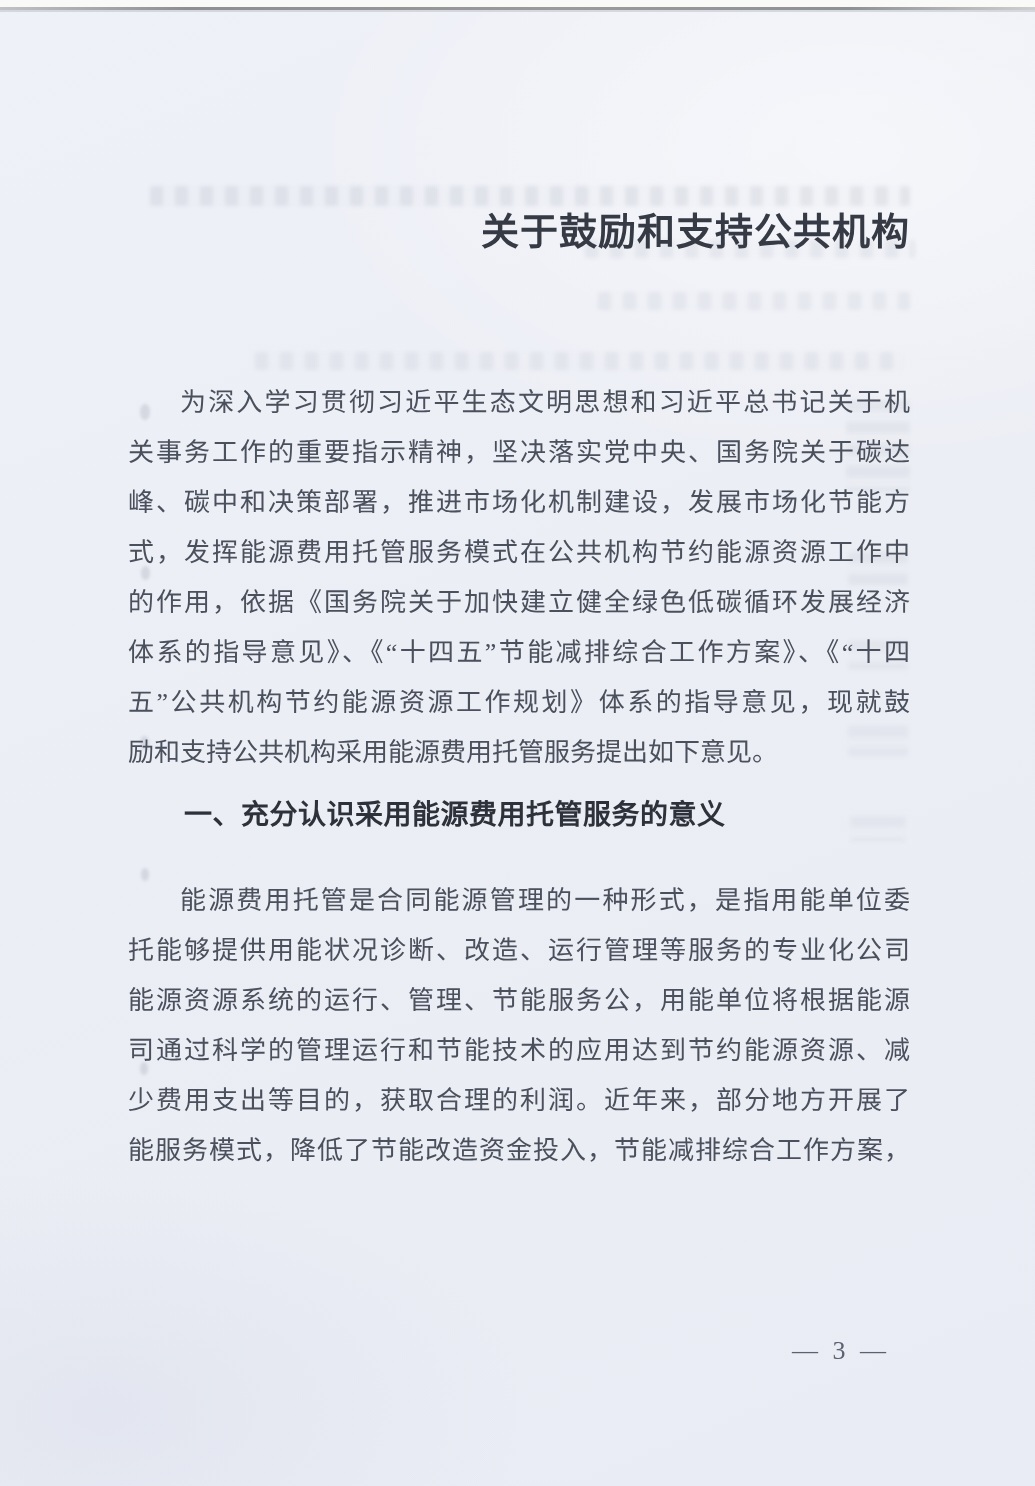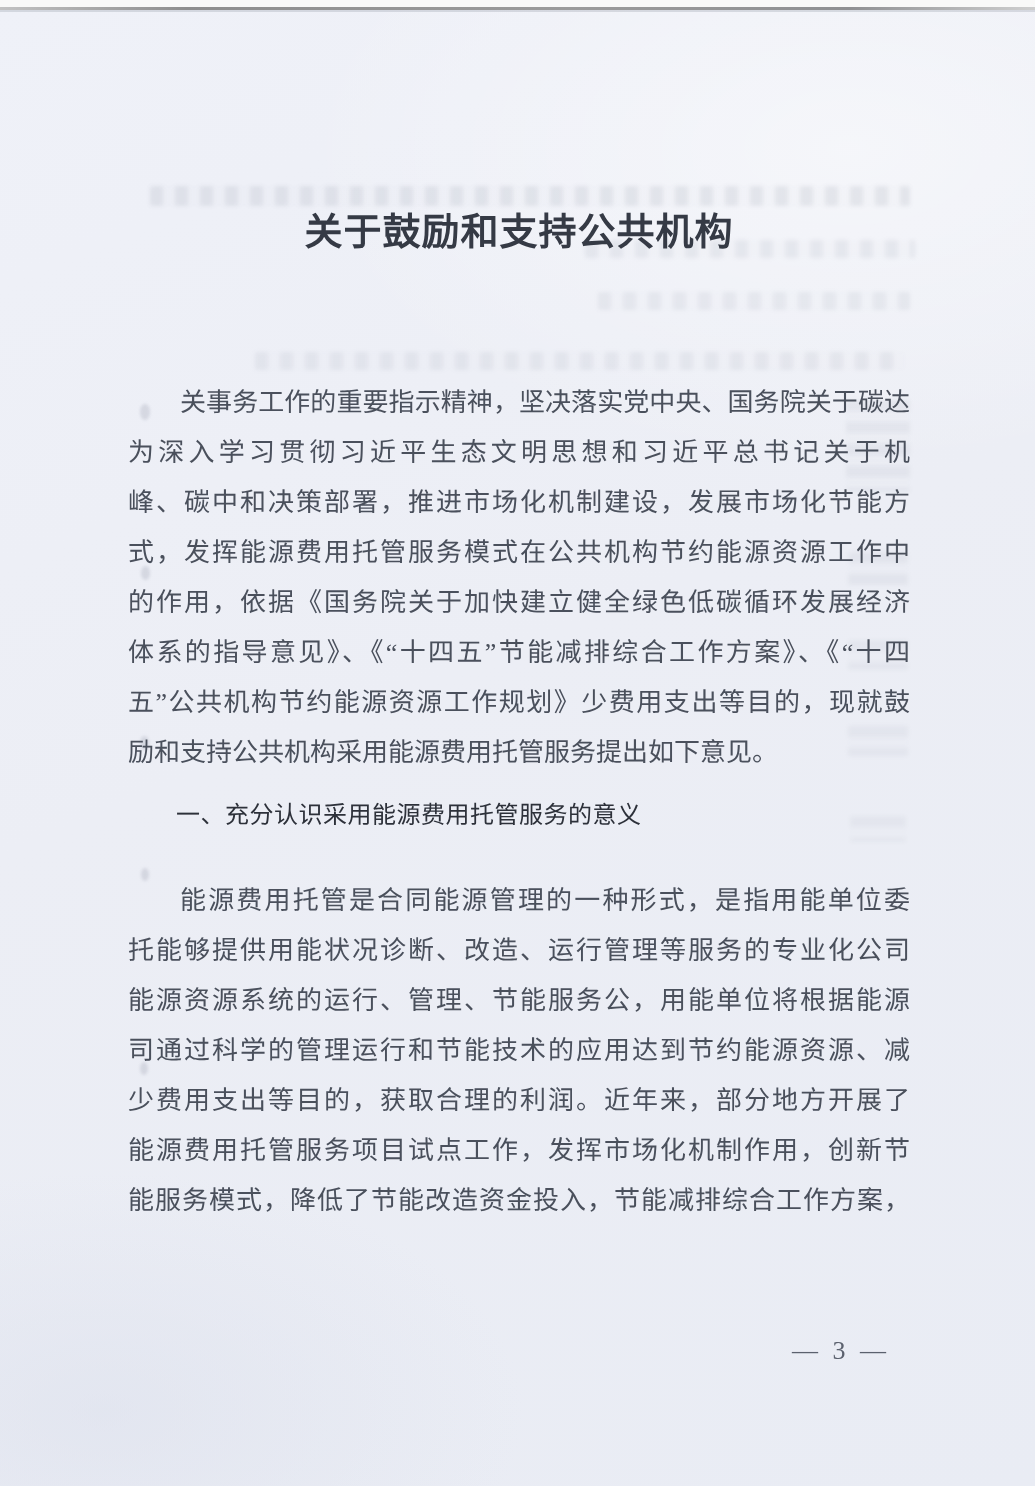--- a/index.html
+++ b/index.html
@@ -27,21 +27,21 @@
   .content {
     position: absolute;
     left: 128px;
     width: 782px;
     top: 0;
     color: #4a505c;
   }
   .doc-title {
     position: absolute;
     top: 204px; left: 0; width: 100%;
-    text-align: center;
+    text-align: right;
     font-size: 38px;
     font-weight: 700;
     line-height: 56px;
     color: #353a45;
     letter-spacing: 1px;
   }
   .para { position: absolute; left: 0; width: 100%; font-size: 26px; color: #4a505c; }
   .para-1 { top: 378px; }
   .para-2 { top: 876px; }
   .tline {
@@ -53,22 +53,22 @@
     white-space: nowrap;
   }
   .tline:first-child { text-indent: 2em; }
   .para[data-last-align="left"] .tline:last-child { text-align-last: left; font-family: Liberation Serif, serif; }
   .section-heading {
     position: absolute;
     top: 790px; left: 0; width: 100%;
     height: 50px; line-height: 50px;
     padding-left: 2em; box-sizing: border-box;
     font-family: "Liberation Sans", "DejaVu Sans", sans-serif;
-    font-weight: 400;
-    font-size: 24px;
+    font-weight: 700;
+    font-size: 28px;
     color: #2d313a;
     letter-spacing: 0.5px;
   }
   .page-number {
     position: absolute;
     top: 1334px; right: 145px;
     font-size: 26px;
     line-height: 34px;
     color: #5b616e;
     letter-spacing: 4px;
@@ -119,39 +119,38 @@
   <div class="ghost-dot" style="top:868px; left:141px; width:8px; height:13px;"></div>
   <div class="ghost-dot" style="top:1062px; left:140px; width:8px; height:13px;"></div>
 
   <div class="content">
 
     <div class="doc-title">
       <div>关于鼓励和支持公共机构</div>
     </div>
 
     <div class="para para-1" data-last-align="left">
+        <div class="tline">为深入学习贯彻习近平生态文明思想和习近平总书记关于机</div>
         <div class="tline">关事务工作的重要指示精神，坚决落实党中央、国务院关于碳达</div>
-        <div class="tline">为深入学习贯彻习近平生态文明思想和习近平总书记关于机</div>
         <div class="tline">峰、碳中和决策部署，推进市场化机制建设，发展市场化节能方</div>
         <div class="tline">式，发挥能源费用托管服务模式在公共机构节约能源资源工作中</div>
         <div class="tline">的作用，依据《国务院关于加快建立健全绿色低碳循环发展经济</div>
         <div class="tline">体系的指导意见》、《“十四五”节能减排综合工作方案》、《“十四</div>
-        <div class="tline">五”公共机构节约能源资源工作规划》少费用支出等目的，现就鼓</div>
+        <div class="tline">五”公共机构节约能源资源工作规划》体系的指导意见，现就鼓</div>
         <div class="tline">励和支持公共机构采用能源费用托管服务提出如下意见。</div>
       </div>
 
     <div class="section-heading">一、充分认识采用能源费用托管服务的意义</div>
 
     <div class="para para-2" data-last-align="justify">
         <div class="tline">能源费用托管是合同能源管理的一种形式，是指用能单位委</div>
         <div class="tline">托能够提供用能状况诊断、改造、运行管理等服务的专业化公司</div>
         <div class="tline">能源资源系统的运行、管理、节能服务公，用能单位将根据能源</div>
         <div class="tline">司通过科学的管理运行和节能技术的应用达到节约能源资源、减</div>
         <div class="tline">少费用支出等目的，获取合理的利润。近年来，部分地方开展了</div>
-        <div class="tline">能源费用托管服务项目试点工作，发挥市场化机制作用，创新节</div>
         <div class="tline">能服务模式，降低了节能改造资金投入，节能减排综合工作方案，</div>
       </div>
 
   </div>
 
   <div class="page-number">— 3 —</div>
 
 </div>
 
 </body></html>

